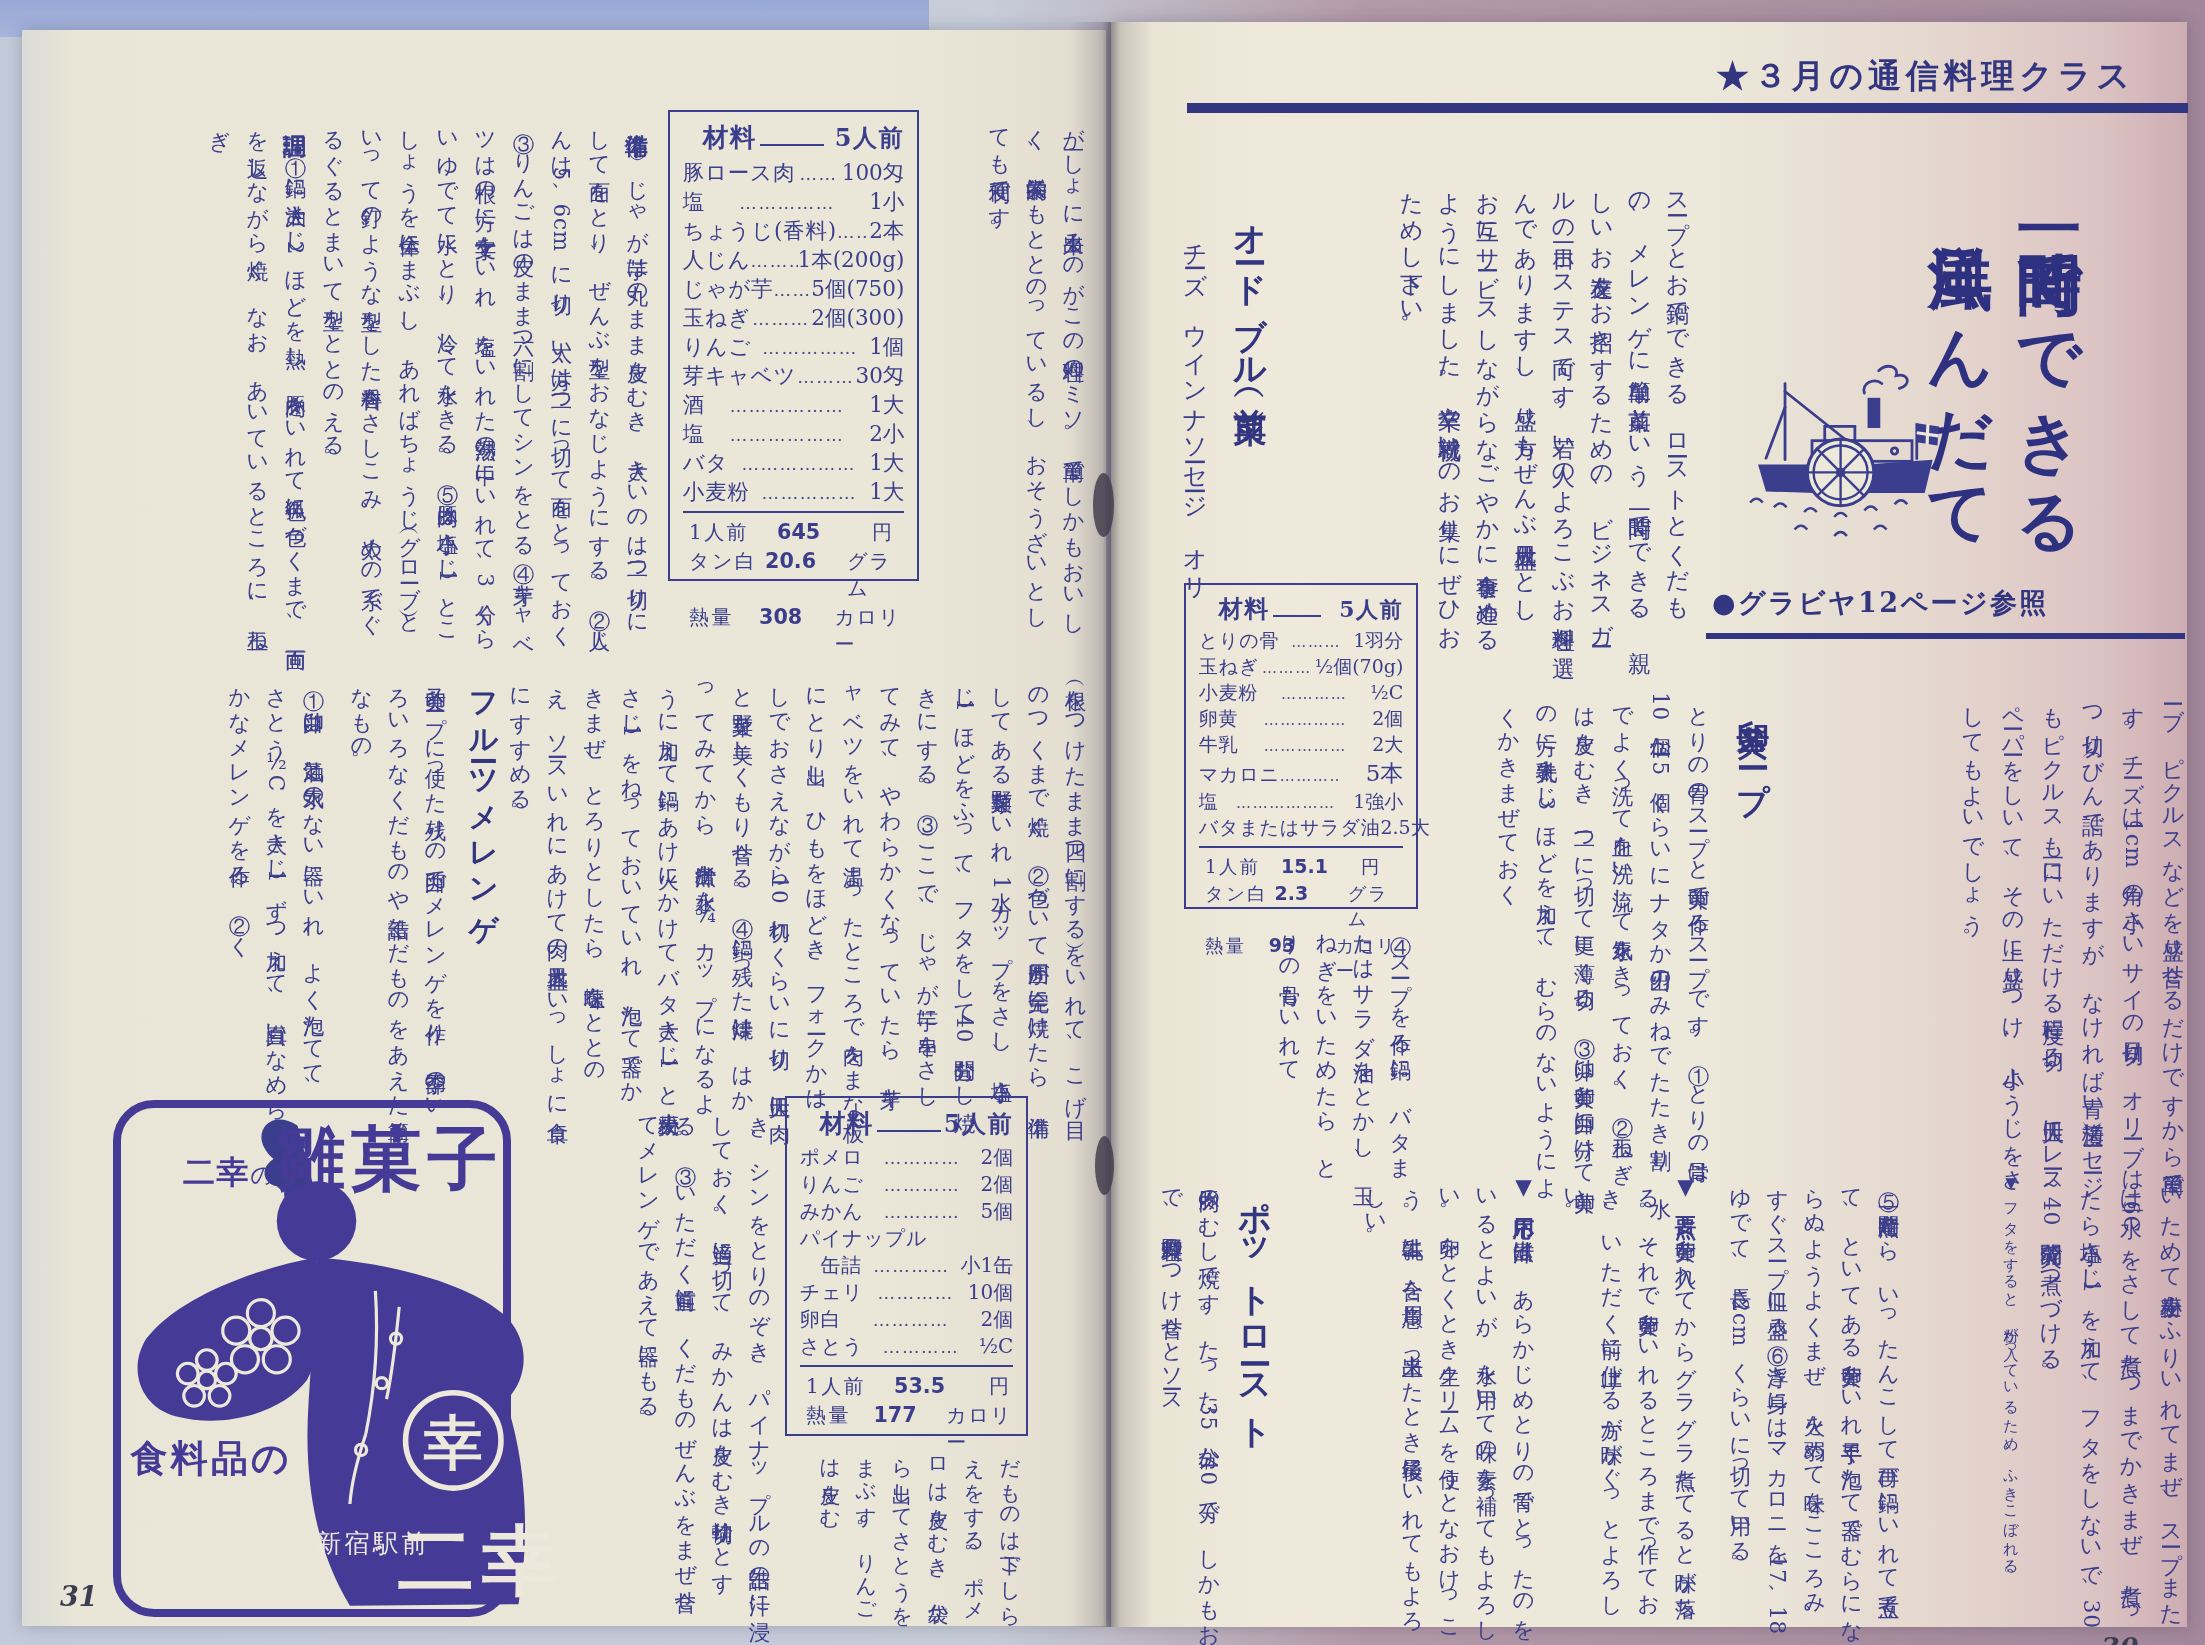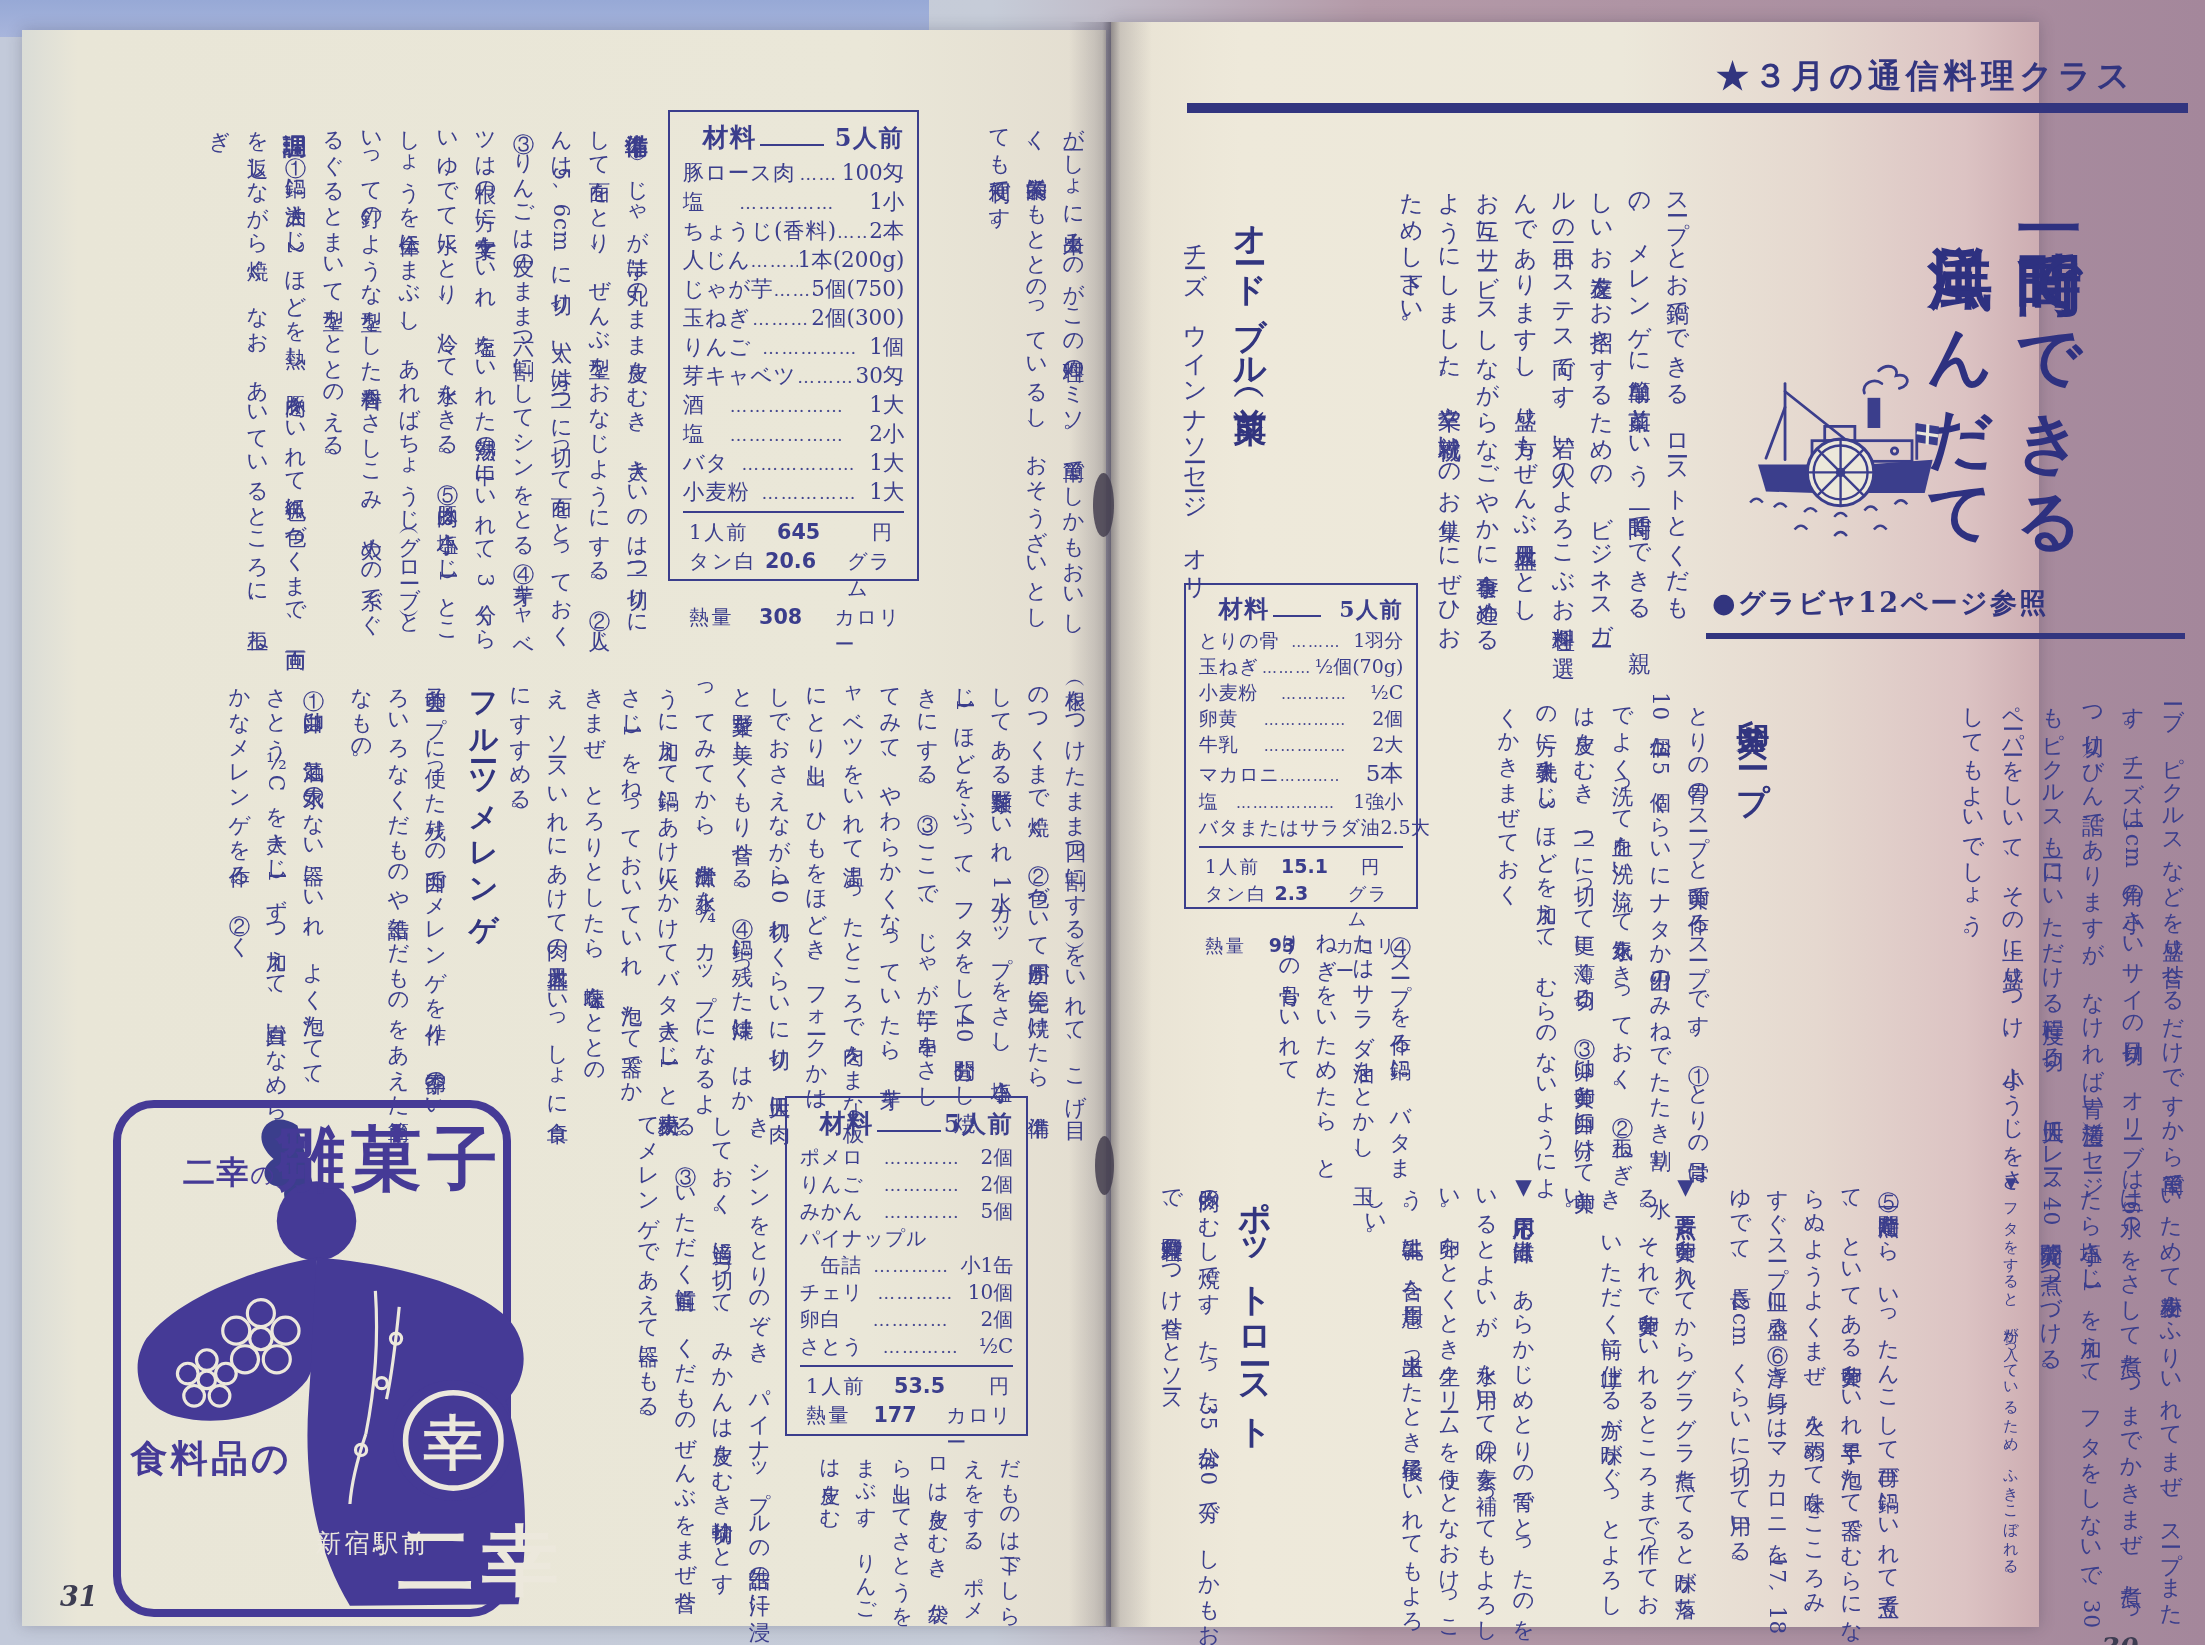--- a/index.html
+++ b/index.html
@@ -8,21 +8,21 @@
     background:linear-gradient(90deg,#c3cada 0%,#c6ccd8 45%,#b49aa8 62%,#a4879b 100%);
     font-family:"DejaVu Serif","Liberation Serif",serif;
     -webkit-font-smoothing:antialiased;
   }
   #canvas{position:absolute;left:0;top:0;width:2205px;height:1645px;}
   .strip-top{position:absolute;left:0;top:0;width:929px;height:37px;
     background:linear-gradient(180deg,#97a9d6,#a8b5dc);}
   .page{position:absolute;box-shadow:0 0 14.3px rgba(40,40,60,.25);}
   #page-left{left:22px;top:30px;width:1084px;height:1596px;
     background:linear-gradient(90deg,#dadcd6 0px,#e9e6d7 56px,#eae7d8 78%,#e3ddd0 100%);}
-  #page-right{left:1111px;top:22px;width:928px;height:1605px;
+  #page-right{left:1111px;top:22px;width:1076px;height:1605px;
     background:linear-gradient(90deg,#e8e2d3 0%,#eee9da 14%,#ece8da 55%,#e5d8cf 76%,#dcc3c3 92%,#cdadb2 100%);}
   .gutter{position:absolute;left:1069px;top:22px;width:83px;height:1605px;z-index:40;pointer-events:none;
     background:linear-gradient(90deg,rgba(60,55,75,0) 0%,rgba(60,55,75,.22) 40%,rgba(35,30,48,.45) 50%,rgba(60,55,75,.18) 62%,rgba(60,55,75,0) 100%);}
   .hole{position:absolute;background:#453f50;border-radius:50%;z-index:41;opacity:.85;}
   .vtext{
     position:absolute;writing-mode:vertical-rl;text-orientation:mixed;
     color:#3b3e8c;font-size:21.5px;line-height:37px;letter-spacing:0.8px;
   }
   .vtext p{margin:0;}
   .vtext p + p{margin-left:11px;}

